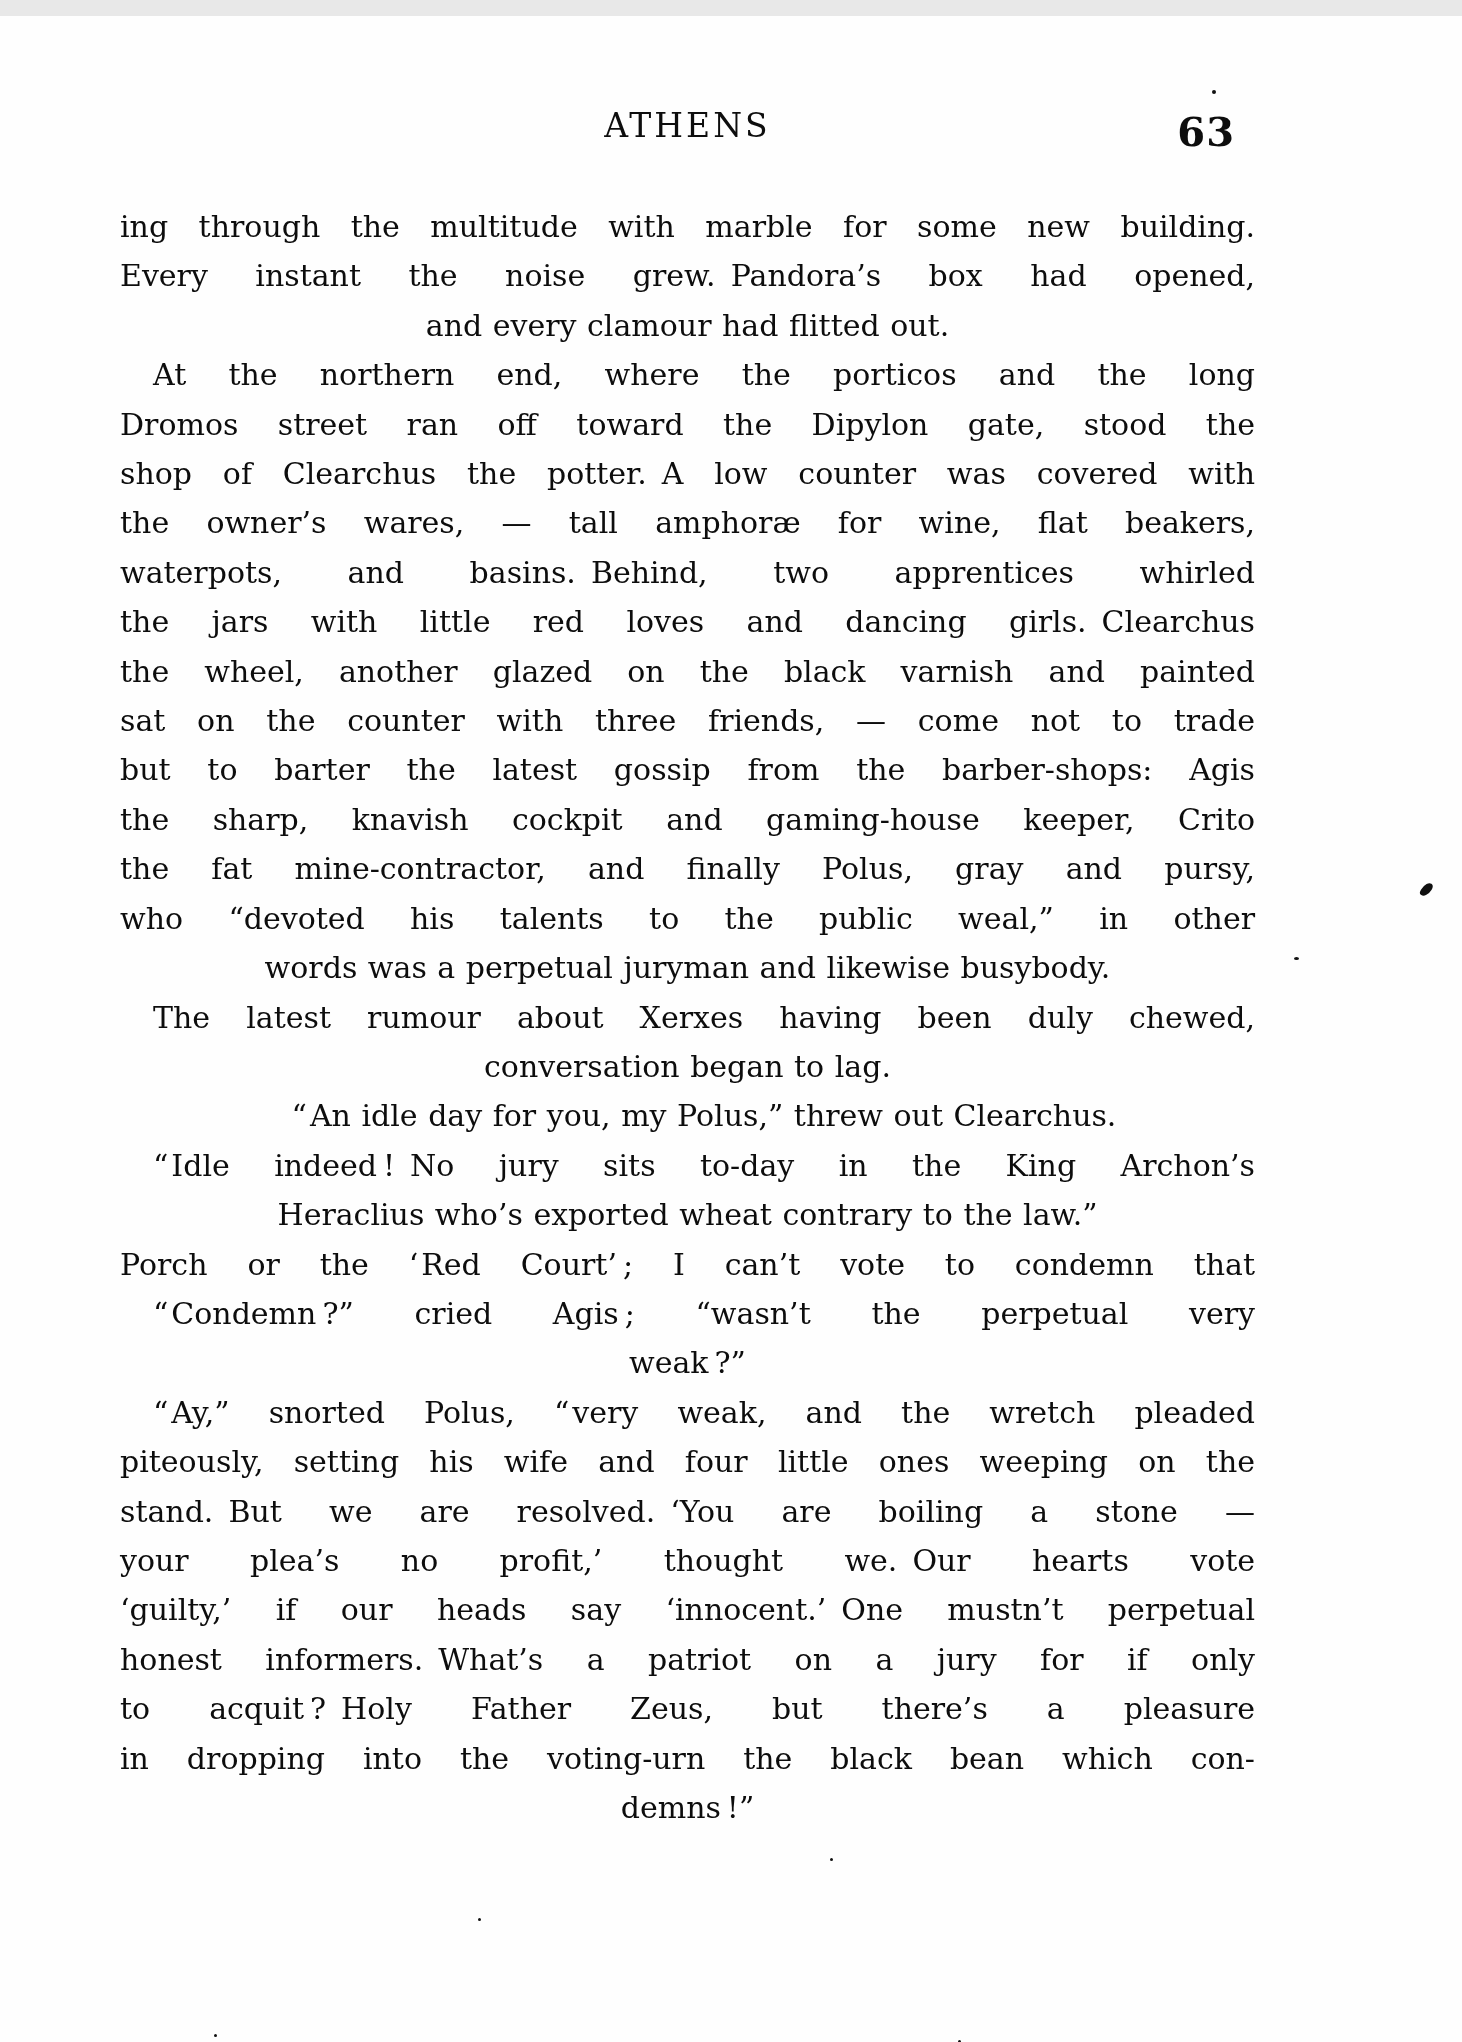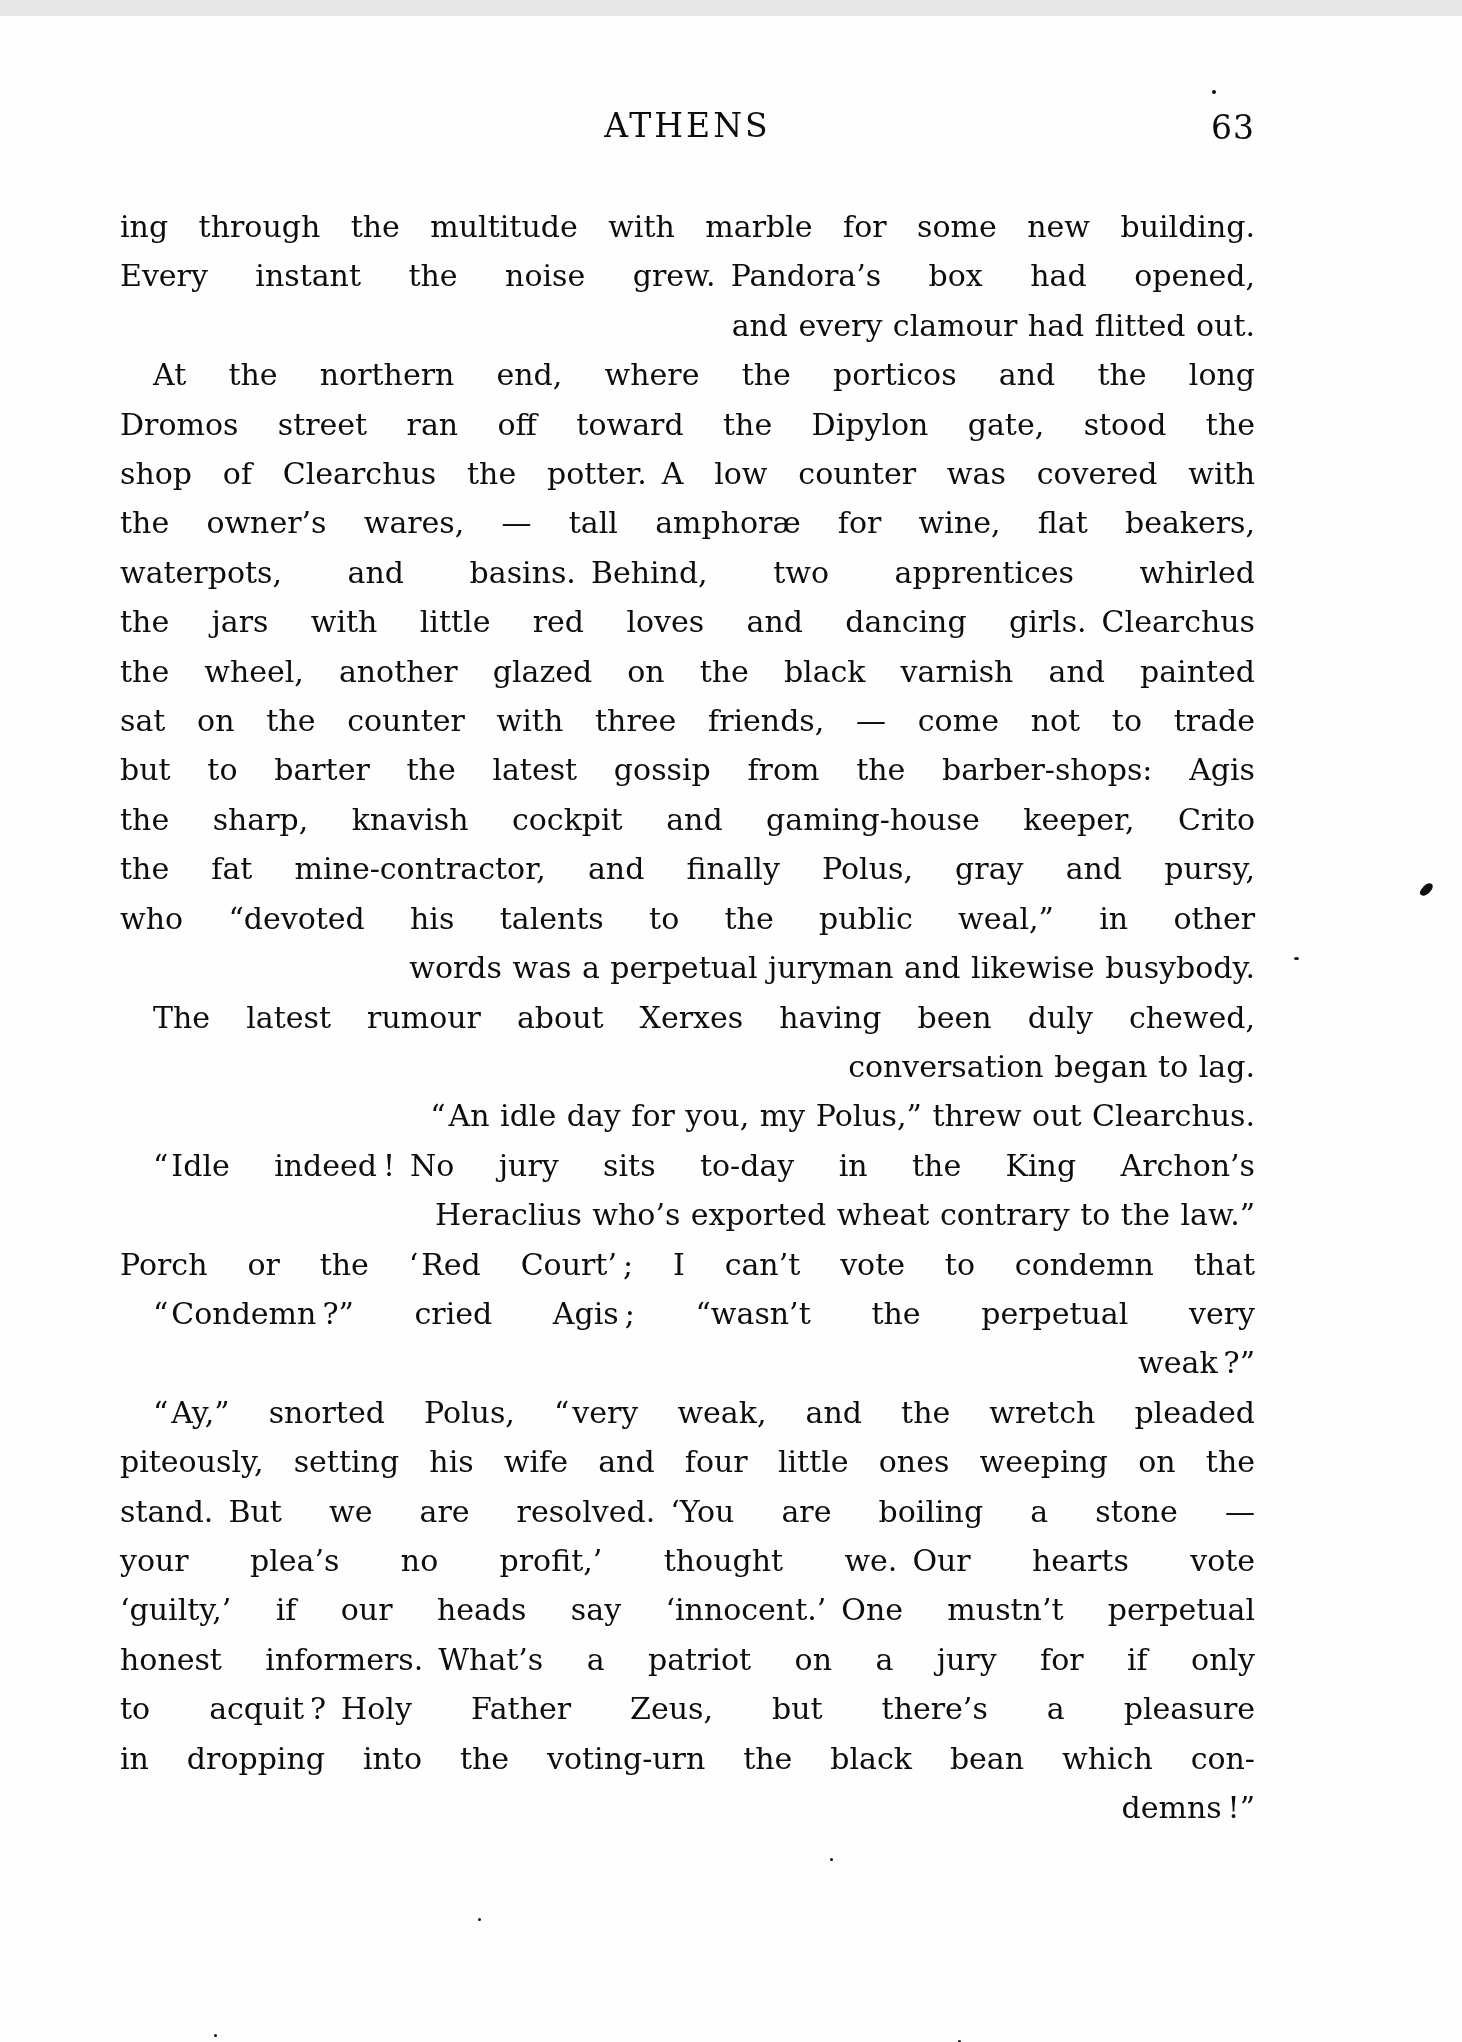--- a/index.html
+++ b/index.html
@@ -11,29 +11,29 @@
     overflow:hidden;
     font-family:"DejaVu Serif","Liberation Serif",serif;
     color:#0d0d0d;
   }
   .header{position:absolute;left:120px;top:90px;width:1135px;height:50px;}
   .running-title{
     position:absolute;left:0;right:0;top:0;
     text-align:center;font-size:33px;letter-spacing:3px;
   }
   .page-number{
-    position:absolute;right:0;top:2px;
-    font-size:33px;font-weight:normal;letter-spacing:1px;
+    position:absolute;right:20px;top:2px;
+    font-size:40px;font-weight:bold;letter-spacing:1px;
   }
   .body-text{
     position:absolute;left:120px;top:186px;width:1135px;
     font-size:30px;line-height:49.4px;
     word-spacing:1px;
   }
-  .line{text-align:right;white-space:normal;}
+  .line{text-align:center;white-space:normal;}
   .line.just{text-align:justify;text-align-last:justify;}
   .line.ind{text-indent:33px;}
   .speck{position:absolute;background:#111;border-radius:50%;}
   .stray-mark{
     position:absolute;left:1422px;top:866px;
     width:9px;height:15px;background:#101010;
     border-radius:65% 35% 70% 30%;
     transform:rotate(32deg);
   }
 </style>

